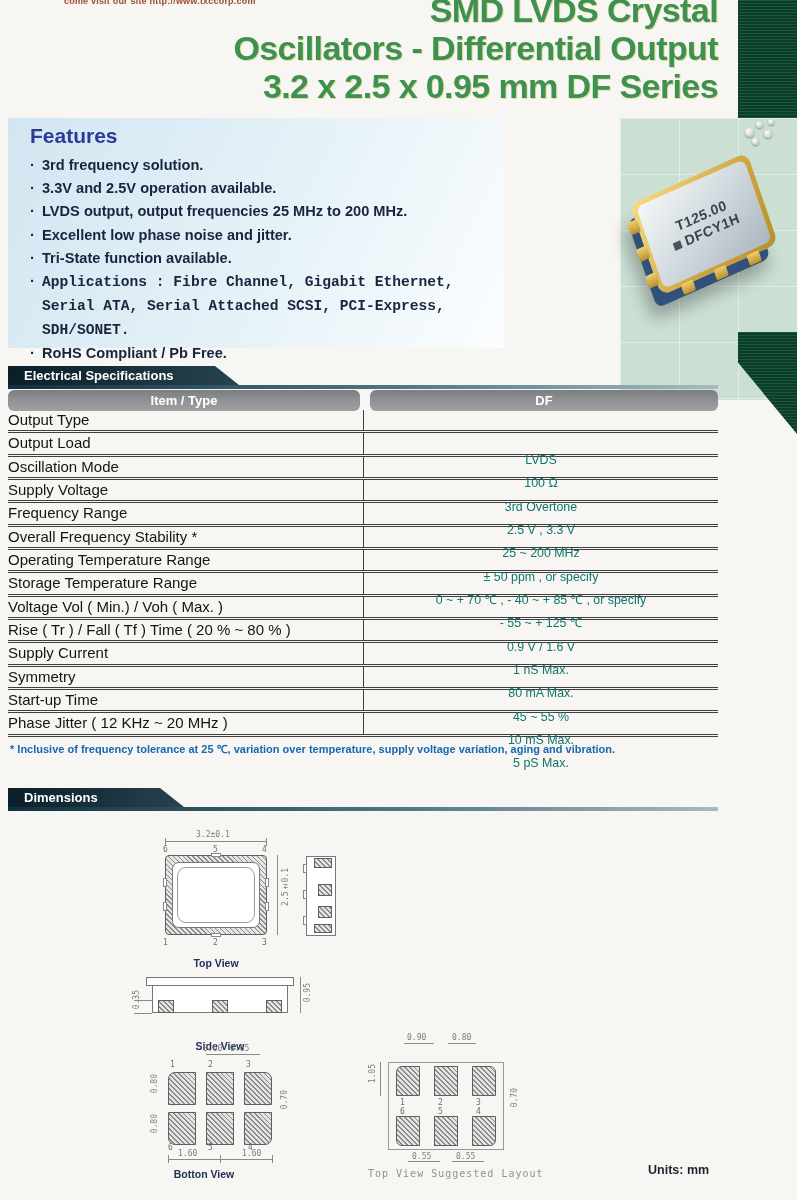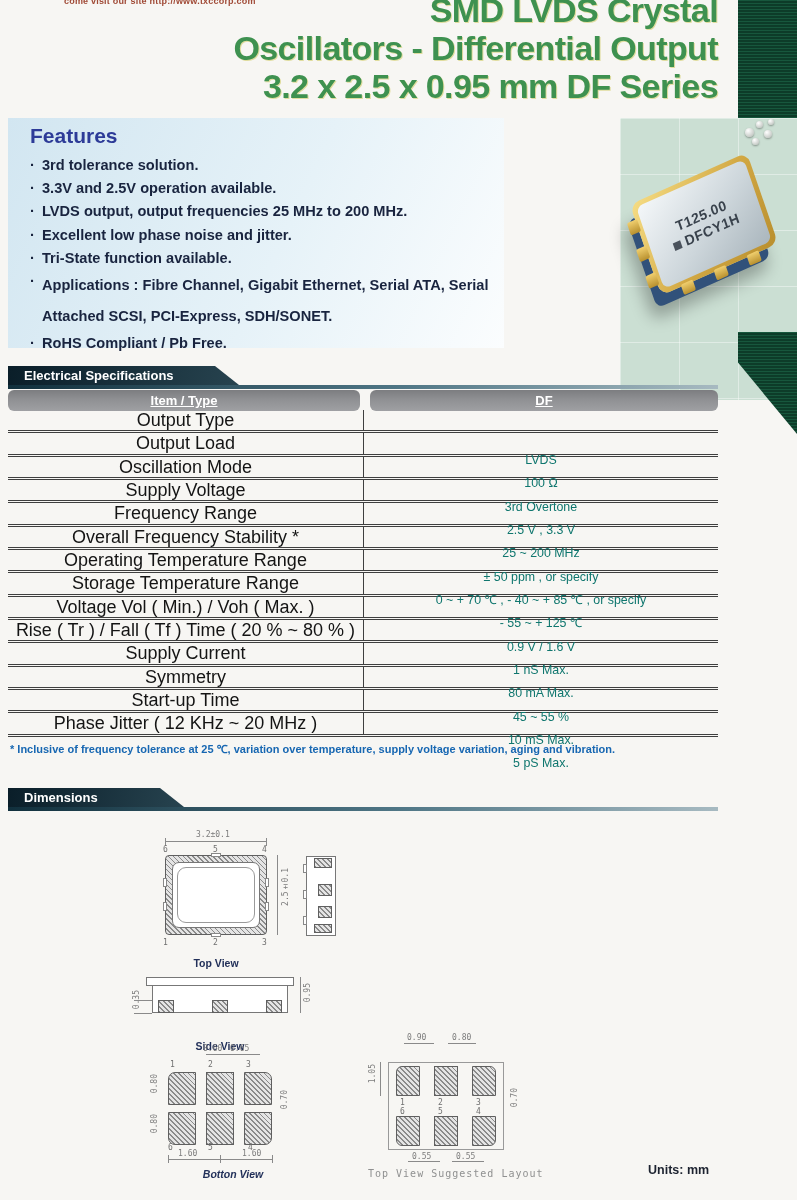--- a/index.html
+++ b/index.html
@@ -38,36 +38,36 @@
   .chip-pad{position:absolute;background:linear-gradient(#f0cf6f,#b8902e);border-radius:2px;}
 
   
   .features-panel{position:absolute;left:8px;top:118px;width:496px;height:230px;
      background:linear-gradient(115deg,#d2e6f1 0%,#e6f2f8 55%,#fbfdfe 100%);}
   .features-h{position:absolute;left:22px;top:6px;font-size:21px;font-weight:600;color:#2d3b98;}
   .feat-list{position:absolute;left:22px;top:36px;margin:0;padding:0;list-style:none;}
   .feat-list li{display:flex;min-height:23.2px;line-height:23.2px;font-size:14.6px;font-weight:600;color:#19243f;}
   .feat-bullet{width:12px;flex:0 0 12px;}
   .feat-text{max-width:505px;}
-  .feat-text.wrap{line-height:31px;}
+  .feat-text.wrap{line-height:24px;font-family:Liberation Mono, monospace;}
 
   
   .sec-tab{position:absolute;height:19px;line-height:19px;color:#fff;font-size:13px;font-weight:bold;
      padding-left:16px;background:linear-gradient(100deg,#0a1e29,#27434f);
      clip-path:polygon(0 0,calc(100% - 24px) 0,100% 100%,0 100%);}
   .sec-bar{position:absolute;height:4px;background:linear-gradient(90deg,#11303d,#4f7685 55%,#a7bac1);}
 
   
   .thead-cell{position:absolute;height:21px;line-height:21px;border-radius:6px;text-align:center;
      color:#fff;font-size:13px;font-weight:bold;
-     background:linear-gradient(180deg,#7c7d80,#8f9093 45%,#9fa0a3);text-decoration:underline;}
+     background:linear-gradient(180deg,#7c7d80,#8f9093 45%,#9fa0a3);}
   .etable{position:absolute;left:8px;top:410px;width:710px;}
   .erow{display:flex;height:23.35px;box-sizing:border-box;border-bottom:3px double #3f3f3f;}
-  .ecl{width:356px;box-sizing:border-box;border-right:1px solid #3f3f3f;text-align:center;
-       font-size:18px;color:#141414;line-height:20px;}
+  .ecl{width:356px;box-sizing:border-box;border-right:1px solid #3f3f3f;text-align:left;
+       font-size:15px;color:#141414;line-height:20px;}
   .ecr{flex:1;text-align:center;font-size:12.4px;color:#0f766e;line-height:20px;margin-top:40px;}
   .footnote{position:absolute;left:10px;top:741px;font-size:11px;font-weight:600;color:#1767b2;}
 
   
   .rect{position:absolute;border:1px solid #777;background:#fff;box-sizing:border-box;}
   .hatch{position:absolute;box-sizing:border-box;border:1px solid #5f5f5f;
      background:repeating-linear-gradient(45deg,#8a8a8a 0,#8a8a8a 1px,#e4e4e4 1px,#e4e4e4 3.5px);}
   .hline{position:absolute;height:1px;background:#8a8a8a;}
   .vline{position:absolute;width:1px;background:#8a8a8a;}
   .dim{position:absolute;font-family:"DejaVu Sans Mono",monospace;font-size:8px;color:#7c7c7c;white-space:nowrap;}
@@ -120,21 +120,21 @@
     <span class="atom" style="left:764px;top:130px;width:8px;height:8px;"></span>
     <span class="atom" style="left:752px;top:138px;width:7px;height:7px;"></span>
     <span class="atom" style="left:768px;top:119px;width:6px;height:6px;"></span>
   </div>
 
   <div class="features-panel">
     <div class="features-h">Features</div>
     <ul class="feat-list">
       <li>
           <span class="feat-bullet">·</span>
-          <span class="feat-text">3rd tolerance solution.</span>
+          <span class="feat-text">3rd frequency solution.</span>
         </li>
       <li>
           <span class="feat-bullet">·</span>
           <span class="feat-text">3.3V and 2.5V operation available.</span>
         </li>
       <li>
           <span class="feat-bullet">·</span>
           <span class="feat-text">LVDS output, output frequencies 25 MHz to 200 MHz.</span>
         </li>
       <li>
@@ -295,21 +295,21 @@
     <div class="dimv" style="left:280px;top:1090px;">0.70</div>
     <span class="pin" style="left:168px;top:1143px;">6</span>
     <span class="pin" style="left:208px;top:1143px;">5</span>
     <span class="pin" style="left:248px;top:1143px;">4</span>
     <div class="dim" style="left:178px;top:1149px;">1.60</div>
     <div class="dim" style="left:242px;top:1149px;">1.60</div>
     <div class="hline" style="left:168px;top:1159px;width:104px;"></div>
     <div class="vline" style="left:168px;top:1155px;height:8px;"></div>
     <div class="vline" style="left:220px;top:1155px;height:8px;"></div>
     <div class="vline" style="left:272px;top:1155px;height:8px;"></div>
-    <div class="vlabel" style="left:181px;top:1168px;width:104px;font-style:italic;">Botton View</div>
+    <div class="vlabel" style="left:152px;top:1168px;width:104px;">Botton View</div>
   </div>
 
   <div>
     <div class="dim" style="left:407px;top:1033px;">0.90</div>
     <div class="dim" style="left:452px;top:1033px;">0.80</div>
     <div class="hline" style="left:404px;top:1043px;width:30px;"></div>
     <div class="hline" style="left:448px;top:1043px;width:28px;"></div>
     <div class="rect" style="left:388px;top:1062px;width:116px;height:88px;border-color:#999;background:transparent;"></div>
     <div class="hatch" style="left:396px;top:1066px;width:24px;height:30px;border-top-left-radius:6px;"></div>
     <div class="hatch" style="left:434px;top:1066px;width:24px;height:30px;"></div>

